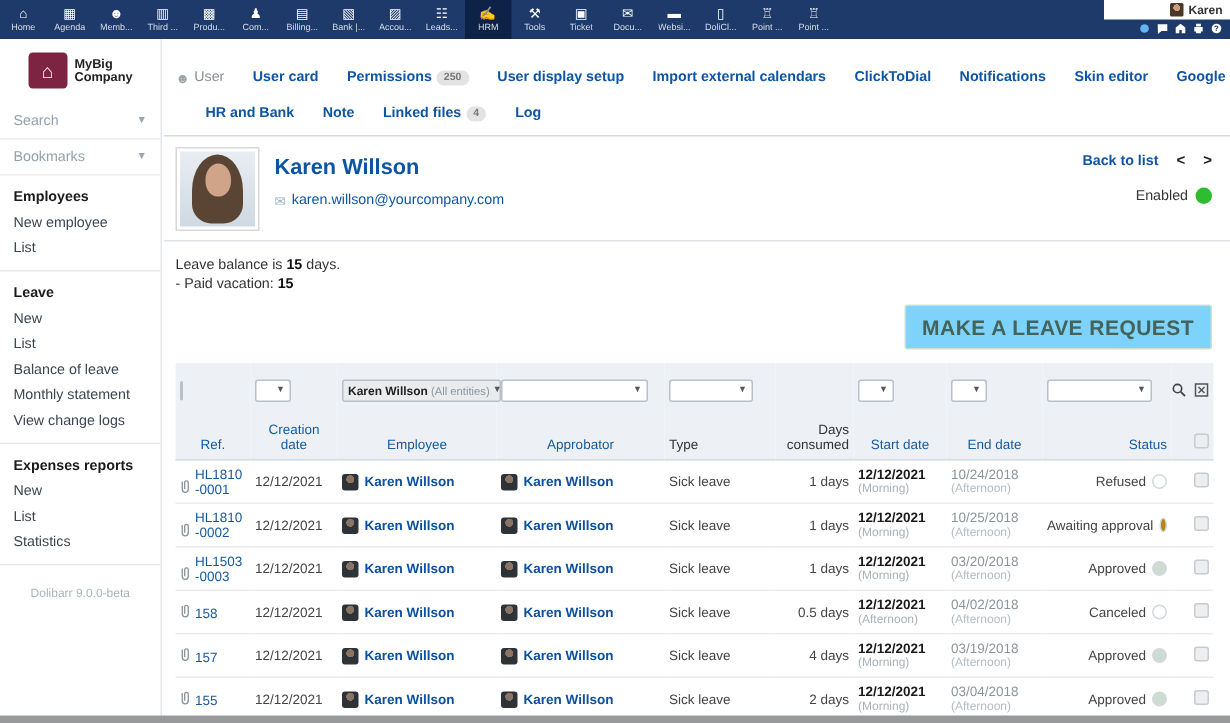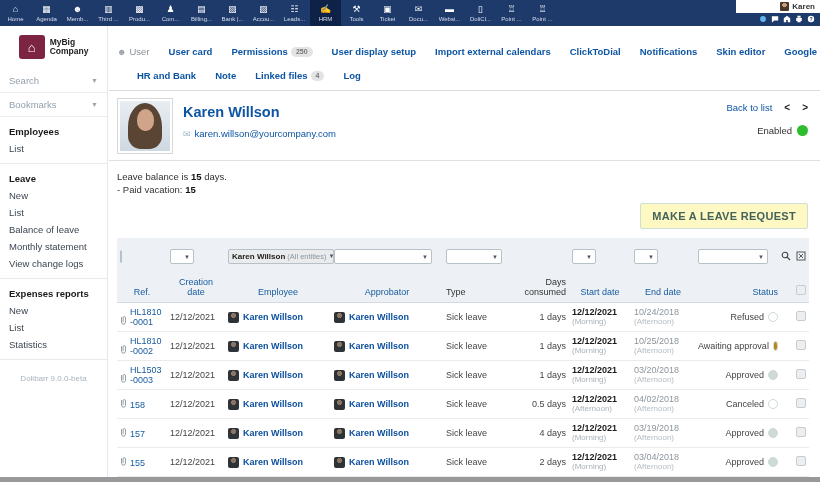--- a/index.html
+++ b/index.html
@@ -48,33 +48,33 @@
   .portrait{position:relative;width:100%;height:100%;background:linear-gradient(180deg,#e8edf2,#cfd9e2);overflow:hidden}
   .portrait::before{content:"";position:absolute;left:16%;right:16%;top:4%;height:92%;background:#5a4534;border-radius:50% 50% 38% 38%/52% 52% 28% 28%}
   .portrait::after{content:"";position:absolute;left:33%;width:34%;top:16%;height:44%;background:#cfa488;border-radius:50% 50% 46% 46%}
   .banner-info{flex:1;padding-left:10px;padding-top:6px}
   .person-name{color:#0d55a4;font-size:14.5px;font-weight:bold}
   .email-row{display:flex;align-items:center;gap:4px;margin-top:8px}
   .email-ico{color:#9cb4c6;font-size:9px}
   .email-link{color:#0d55a4;font-size:9.5px;font-weight:normal;cursor:pointer}
   .banner-right{width:150px;display:flex;flex-direction:column;align-items:flex-end;gap:12px;padding-top:4px}
   .backlist-row{display:flex;align-items:center;gap:12px}
-  .back-link{color:#0d55a4;font-weight:normal;font-size:9.5px;cursor:pointer}
+  .back-link{color:#0d55a4;font-weight:bold;font-size:9.5px;cursor:pointer}
   .pager{color:#222;font-weight:bold;font-size:10px;cursor:pointer}
   .enabled-row{display:flex;align-items:center;gap:5px}
   .enabled-lbl{font-size:9.5px;color:#333}
   .dot{width:10px;height:10px;border-radius:50%;border:1px solid #d2d8dc;display:inline-block}
   .dot.big{width:11px;height:11px;border:none}
 
   
   .leave-block{padding:9px 12px 0 8px}
   .leave-line{font-size:9.5px;color:#333;line-height:13px}
   .leave-line b{color:#111}
   .btn-row{text-align:right;padding:7px 12px 0}
-  .make-btn{display:inline-block;background:#fef9c3;border:1px solid #ccdfd2;color:#44635a;font-size:11px;font-weight:bold;padding:6px 11px;border-radius:2px;letter-spacing:.3px;cursor:pointer}
+  .make-btn{display:inline-block;background:#7dd3fc;border:1px solid #ccdfd2;color:#44635a;font-size:14px;font-weight:bold;padding:6px 11px;border-radius:2px;letter-spacing:.3px;cursor:pointer}
 
   
   .tbl-wrap{margin:9px 11px 0 8px}
   table{border-collapse:collapse;table-layout:fixed;width:692px}
   col.c-ref{width:50px}col.c-cre{width:58px}col.c-emp{width:106px}col.c-app{width:112px}col.c-typ{width:74px}col.c-day{width:52px}col.c-sta{width:62px}col.c-end{width:64px}col.c-stu{width:86px}col.c-chk{width:28px}
   tr.filter td{background:#edf1f5;padding:4px 3px;height:36px;vertical-align:middle}
   tr.heads th{background:#edf1f5;border-bottom:1px solid #d3dae1;padding:3px 3px 5px;font-weight:normal;font-size:9px;vertical-align:bottom}
   th.blue{color:#155a9e;text-align:center}
   th.dark{color:#333;text-align:left}
   th.r{text-align:right}
@@ -241,20 +241,21 @@
   </div>
   <div class="side-drop">
     <span>Bookmarks</span>
     <span class="side-caret">▼</span>
   </div>
 
   <div class="menu-section">
     <span class="menu-title">Employees</span>
     <div>
 
+    <a class="menu-link">New employee</a>
         <a class="menu-link">List</a>
       </div>
   </div>
   <div class="menu-section">
     <span class="menu-title">Leave</span>
     <div>
 
     <a class="menu-link">New</a>
         <a class="menu-link">List</a>
         <a class="menu-link">Balance of leave</a>

